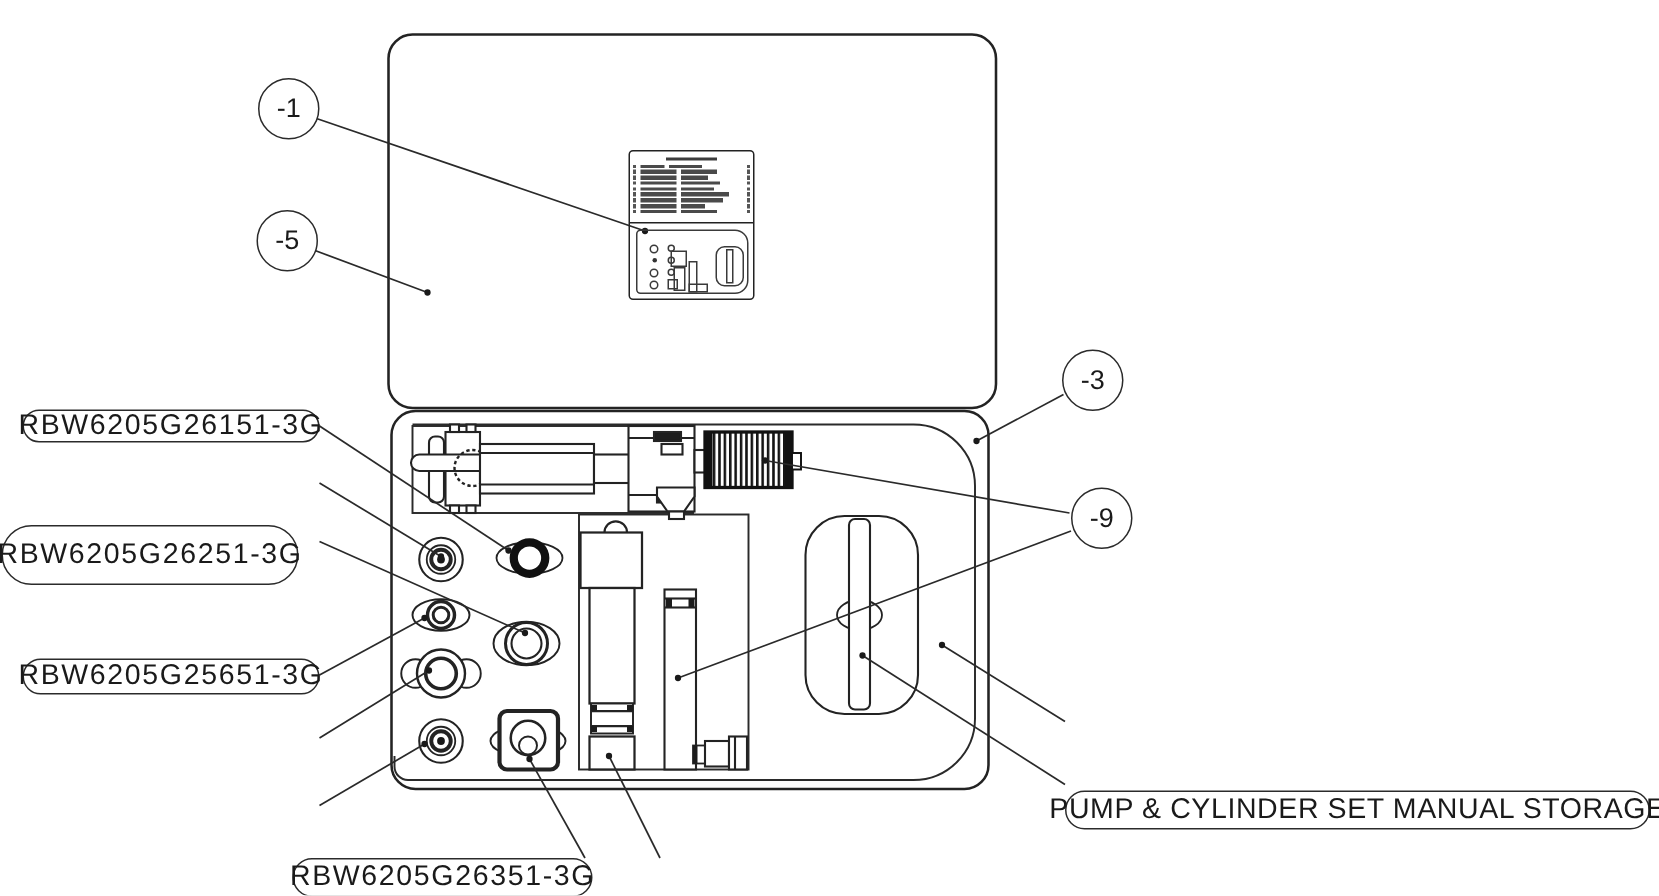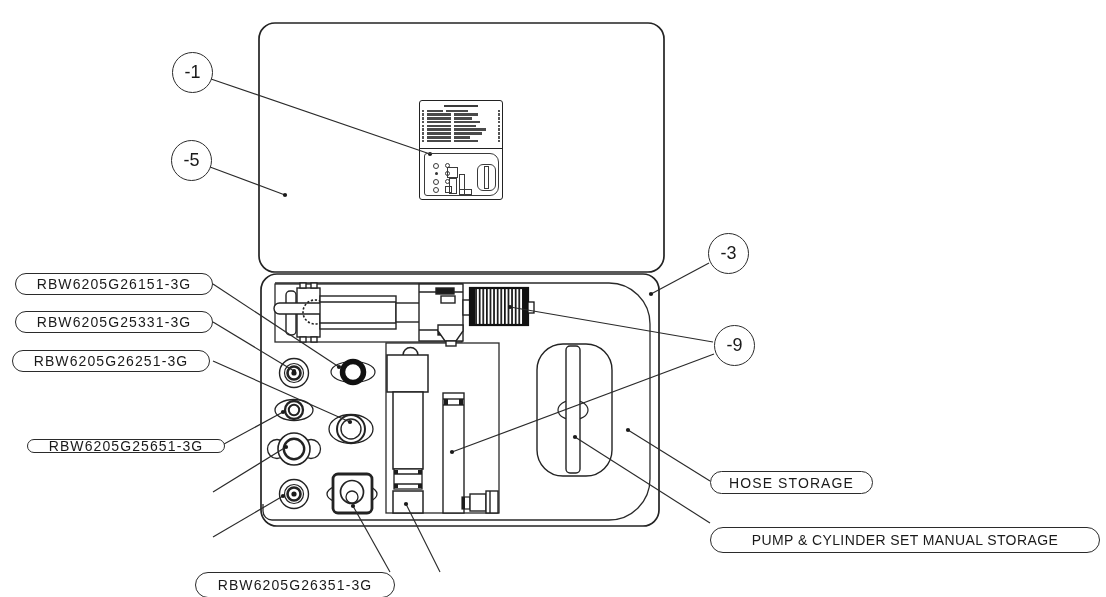--- a/index.html
+++ b/index.html
@@ -2,21 +2,21 @@
 <html><head>
 <meta charset="utf-8">
 <style>
   html,body{margin:0;padding:0;background:#fff;}
   .canvas{position:relative;width:1106px;height:597px;background:#fff;overflow:hidden;
           font-family:"Liberation Sans", sans-serif;}
   svg{position:absolute;left:0;top:0;z-index:1;}
   .lbl{position:absolute;box-sizing:border-box;border:1.4px solid #2b2b2b;background:#fff;
        display:flex;align-items:center;justify-content:center;white-space:nowrap;
        color:#1a1a1a;z-index:3;}
-  .stadium{border-radius:999px;font-size:14px;letter-spacing:1.1px;font-weight:400;}
+  .stadium{border-radius:999px;font-size:19px;letter-spacing:1.1px;font-weight:400;}
   .callout{border-radius:50%;width:41px;height:41px;font-size:18px;letter-spacing:0;}
   .area2{letter-spacing:0.4px;}
   
   .plate{position:absolute;left:419px;top:100px;width:84px;height:100px;z-index:2;
          box-sizing:border-box;border:1.5px solid #222;border-radius:3px;background:transparent;}
   .plate-top{box-sizing:border-box;height:48px;border-bottom:1.2px solid #222;padding:2px 2px 0 2px;}
   .p-title{width:34px;height:2.5px;background:#3c3c3c;margin:1.5px auto 2.5px;}
   .p-row{display:flex;align-items:center;margin-bottom:1.3px;}
   .p-row .t{width:2px;height:2.5px;background:#555;}
   .p-row .b1{width:24px;height:2.5px;background:#4a4a4a;margin-left:3px;}
@@ -279,22 +279,20 @@
       <div class="mini" style="left:64px;top:17px;width:5px;height:23px;"></div>
     </div>
   </div>
 
   <div class="lbl callout" style="left:172px;top:52px;">-1</div>
   <div class="lbl callout" style="left:171px;top:140px;">-5</div>
   <div class="lbl callout" style="left:708px;top:233px;">-3</div>
   <div class="lbl callout" style="left:714px;top:325px;">-9</div>
 
   <div class="lbl stadium" style="left:15px;top:273px;width:198px;height:22px;">RBW6205G26151-3G</div>
-  <div class="lbl stadium" style="left:15px;top:311px;width:198px;height:22px;">RBW6205G25331-3G</div>
-  <div class="lbl stadium" style="left:12px;top:350px;width:198px;height:22px;">RBW6205G26251-3G</div>
-  <div class="lbl stadium" style="left:27px;top:439px;width:198px;height:14px;">RBW6205G25651-3G</div>
+  <div class="lbl stadium" style="left:1px;top:350px;width:198px;height:40px;">RBW6205G26251-3G</div>
+  <div class="lbl stadium" style="left:15px;top:439px;width:198px;height:24px;">RBW6205G25651-3G</div>
 
   <div class="lbl stadium" style="left:195px;top:572px;width:200px;height:26px;">RBW6205G26351-3G</div>
 
-  <div class="lbl stadium" style="left:710px;top:471px;width:163px;height:23px;">HOSE STORAGE</div>
   <div class="lbl stadium area2" style="left:710px;top:527px;width:390px;height:26px;">PUMP &amp; CYLINDER SET MANUAL STORAGE</div>
 
 </div>
 
 </body></html>

